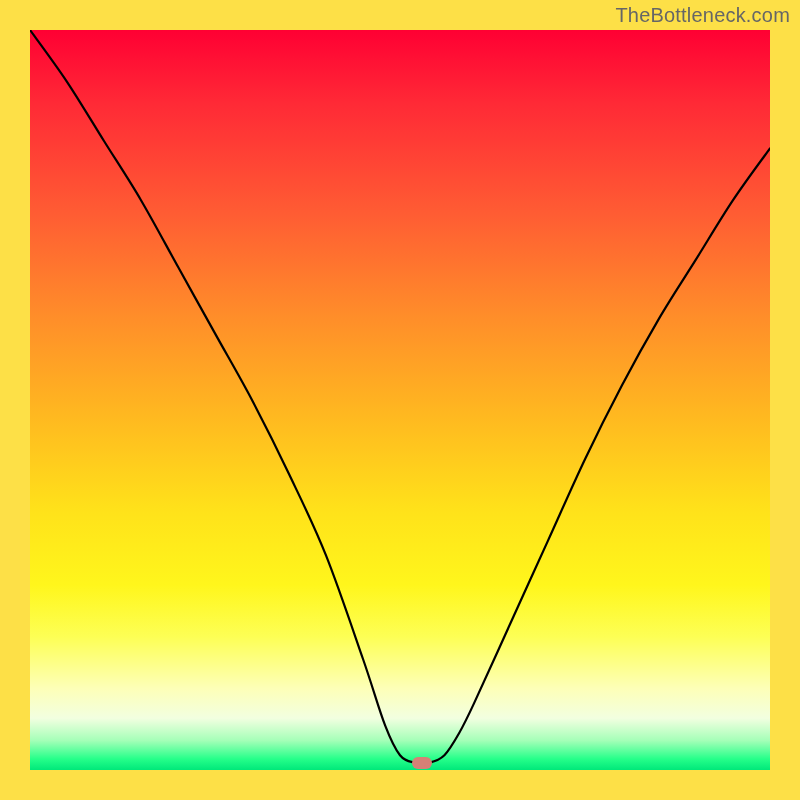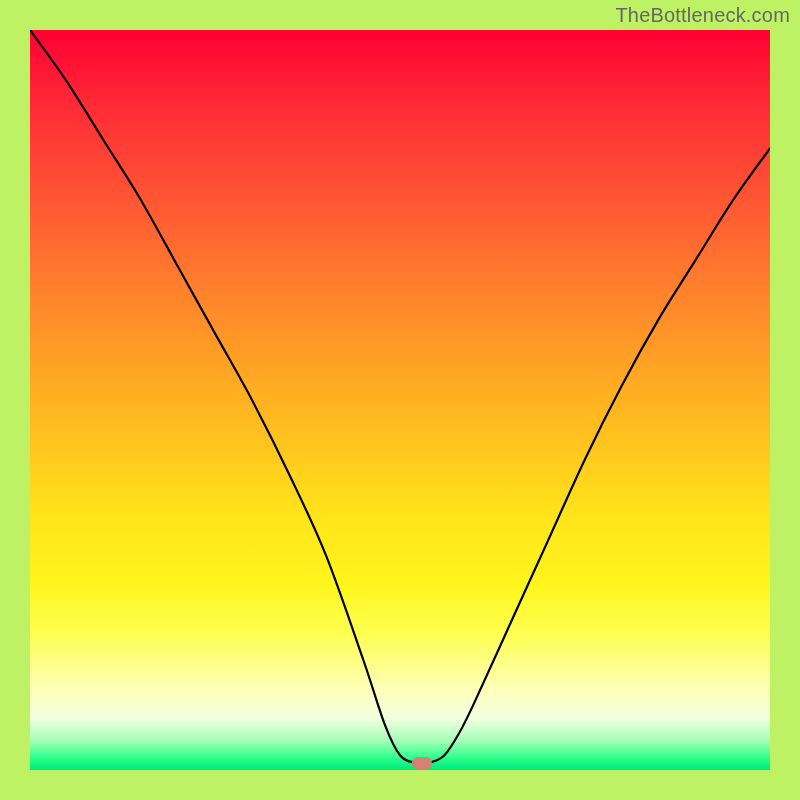--- a/index.html
+++ b/index.html
@@ -8,21 +8,21 @@
     width: 800px;
     height: 800px;
     background: #000;
     overflow: hidden;
     font-family: Arial, Helvetica, sans-serif;
   }
   .frame {
     position: relative;
     width: 800px;
     height: 800px;
-    background: #bef264;
+    background: #fde047;
   }
   .watermark {
     position: absolute;
     top: 4px;
     right: 10px;
     color: #666;
     font-size: 20px;
     font-weight: 500;
     letter-spacing: 0.2px;
     z-index: 10;

